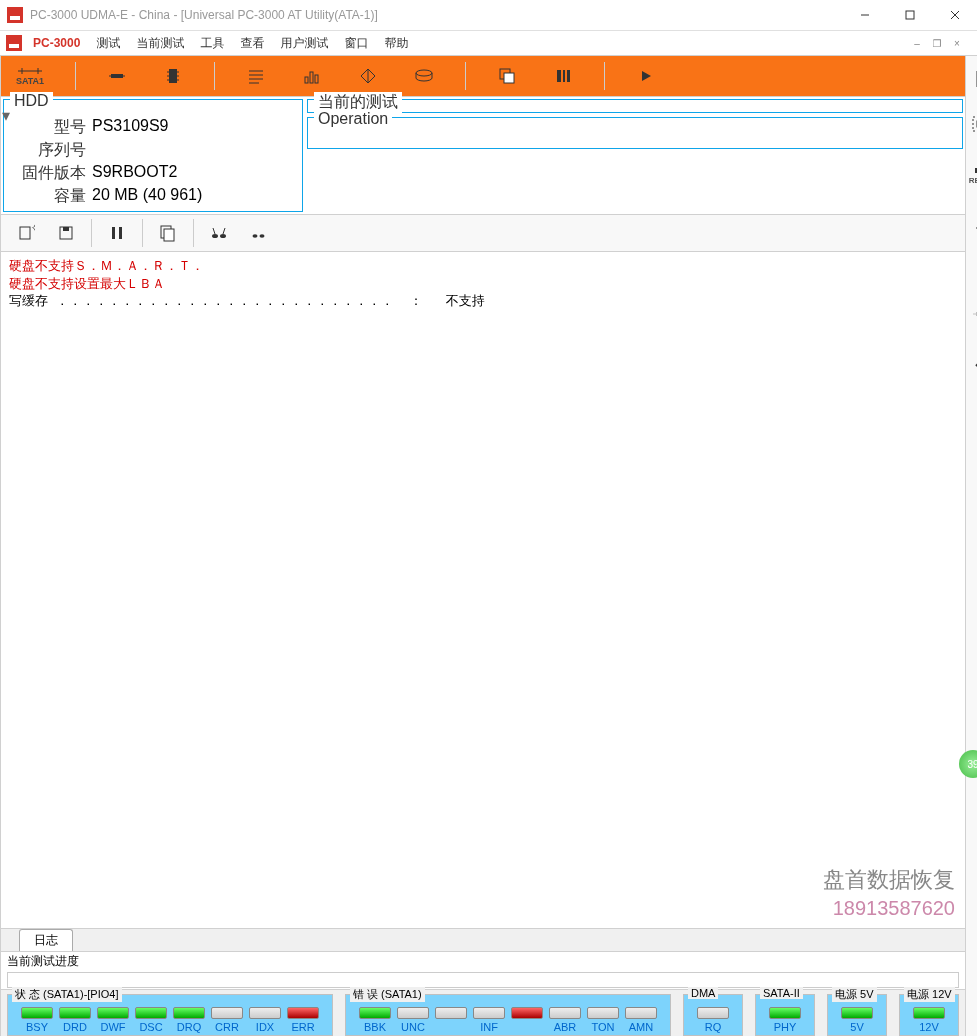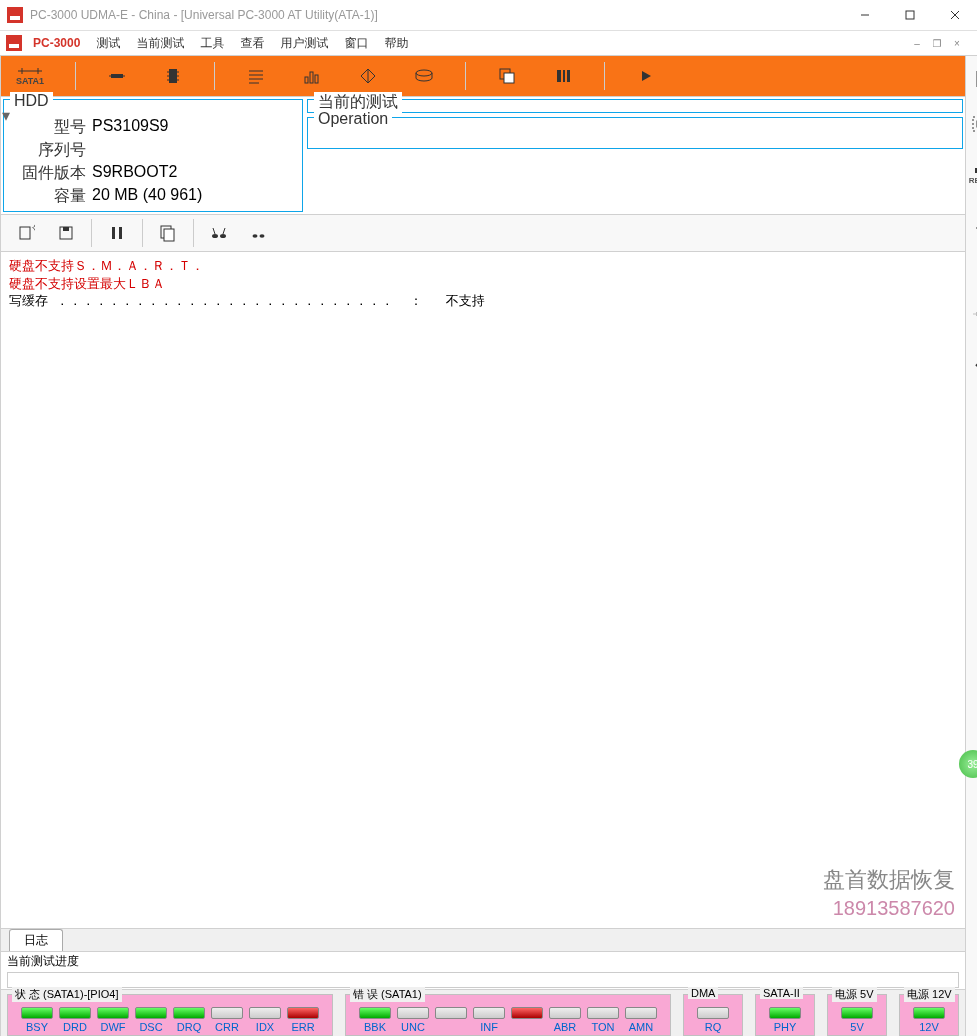--- a/index.html
+++ b/index.html
@@ -26,25 +26,25 @@
 .fieldset .legend{position:absolute;top:-8px;left:6px;background:#fff;padding:0 4px;color:#333}
 .hdd-box{width:282px}
 .hdd-grid{display:grid;grid-template-columns:74px 1fr;gap:2px 6px;margin-top:13px}
 .hdd-grid .lbl{text-align:right;color:#333}
 .op-col{flex:1;display:flex;flex-direction:column}
 .op-box{flex:0 0 auto;padding:4px 8px 8px}
 .log-toolbar{height:36px;background:#f8f8f8;border-bottom:1px solid #d0d0d0;display:flex;align-items:center;padding:0 6px;gap:2px}
 .log-area{flex:1;background:#fff;padding:6px 8px;font-family:"SimSun","Courier New",monospace;font-size:13px;line-height:1.35;overflow:auto;position:relative}
 .log-red{color:#d40000}
 .log-tab{height:22px;border-top:1px solid #d0d0d0;background:#f0f0f0;display:flex;align-items:flex-end}
-.tab-active{background:#fff;border:1px solid #aaa;border-bottom:none;padding:2px 14px;border-radius:3px 3px 0 0;margin-left:8px}
+.tab-active{background:#fff;border:1px solid #aaa;border-bottom:none;padding:2px 14px;border-radius:3px 3px 0 0;margin-left:18px}
 .progress-label{background:#fff;border-top:1px solid #d0d0d0;padding:1px 6px}
 .progress-bar{height:14px;background:#fff;border:1px solid #ccc;margin:1px 6px}
 .status-panels{display:flex;gap:12px;padding:4px 6px 2px;background:#f0f0f0;border-top:1px solid #d0d0d0}
-.panel{border:1px solid #c0c0c0;padding:12px 12px 2px;position:relative;background:#f9a8d4}
+.panel{border:1px solid #c0c0c0;padding:12px 12px 2px;position:relative;background:#7dd3fc}
 .panel .plegend{position:absolute;top:-8px;left:4px;background:#f0f0f0;padding:0 3px;font-size:11px}
 .leds{display:flex;gap:4px}
 .led-col{display:flex;flex-direction:column;align-items:center;width:34px}
 .led{width:30px;height:10px;border:1px solid #888;border-radius:2px;margin-bottom:2px}
 .led.green{background:linear-gradient(#6f6,#0a0)}
 .led.red{background:linear-gradient(#f66,#a00)}
 .led.off{background:linear-gradient(#eee,#ccc)}
 .led-lbl{font-size:11px;color:#0066cc}
 .right-sidebar{width:44px;background:#f8f8f8;border-left:1px solid #d0d0d0;display:flex;flex-direction:column;align-items:center;padding-top:8px;gap:18px}
 .rbtn{width:32px;height:28px;display:flex;align-items:center;justify-content:center;color:#555;font-size:16px}

